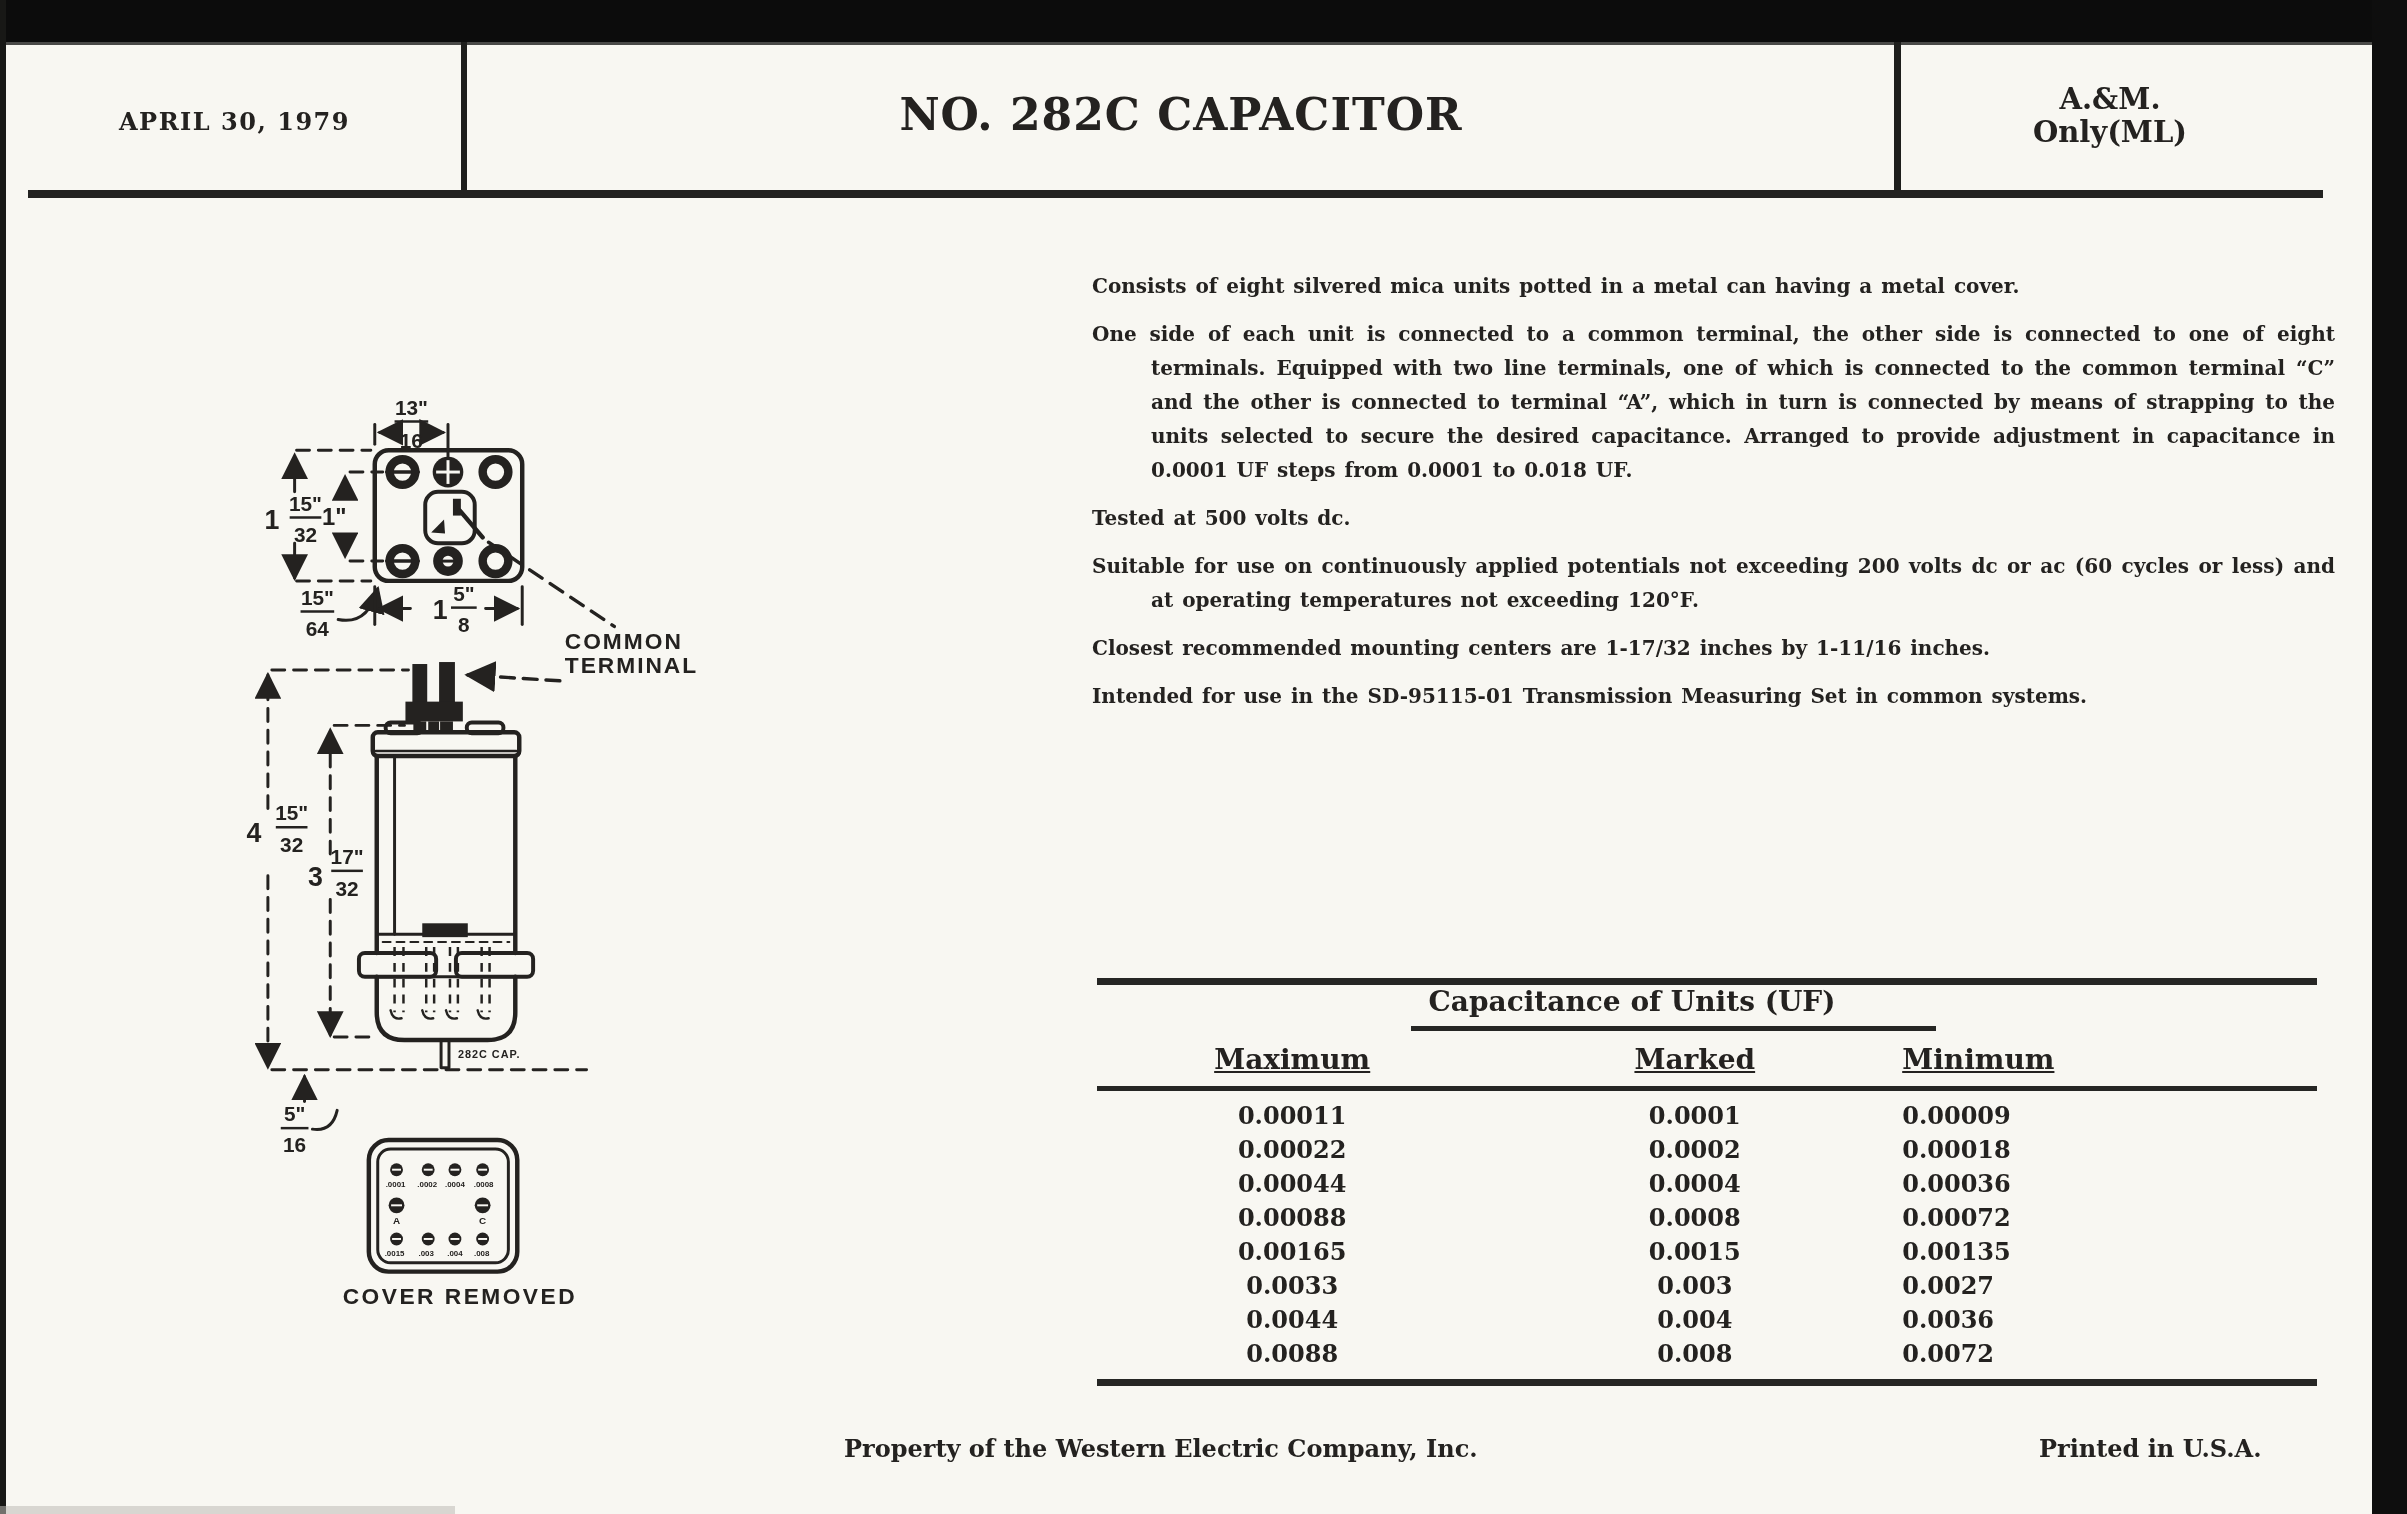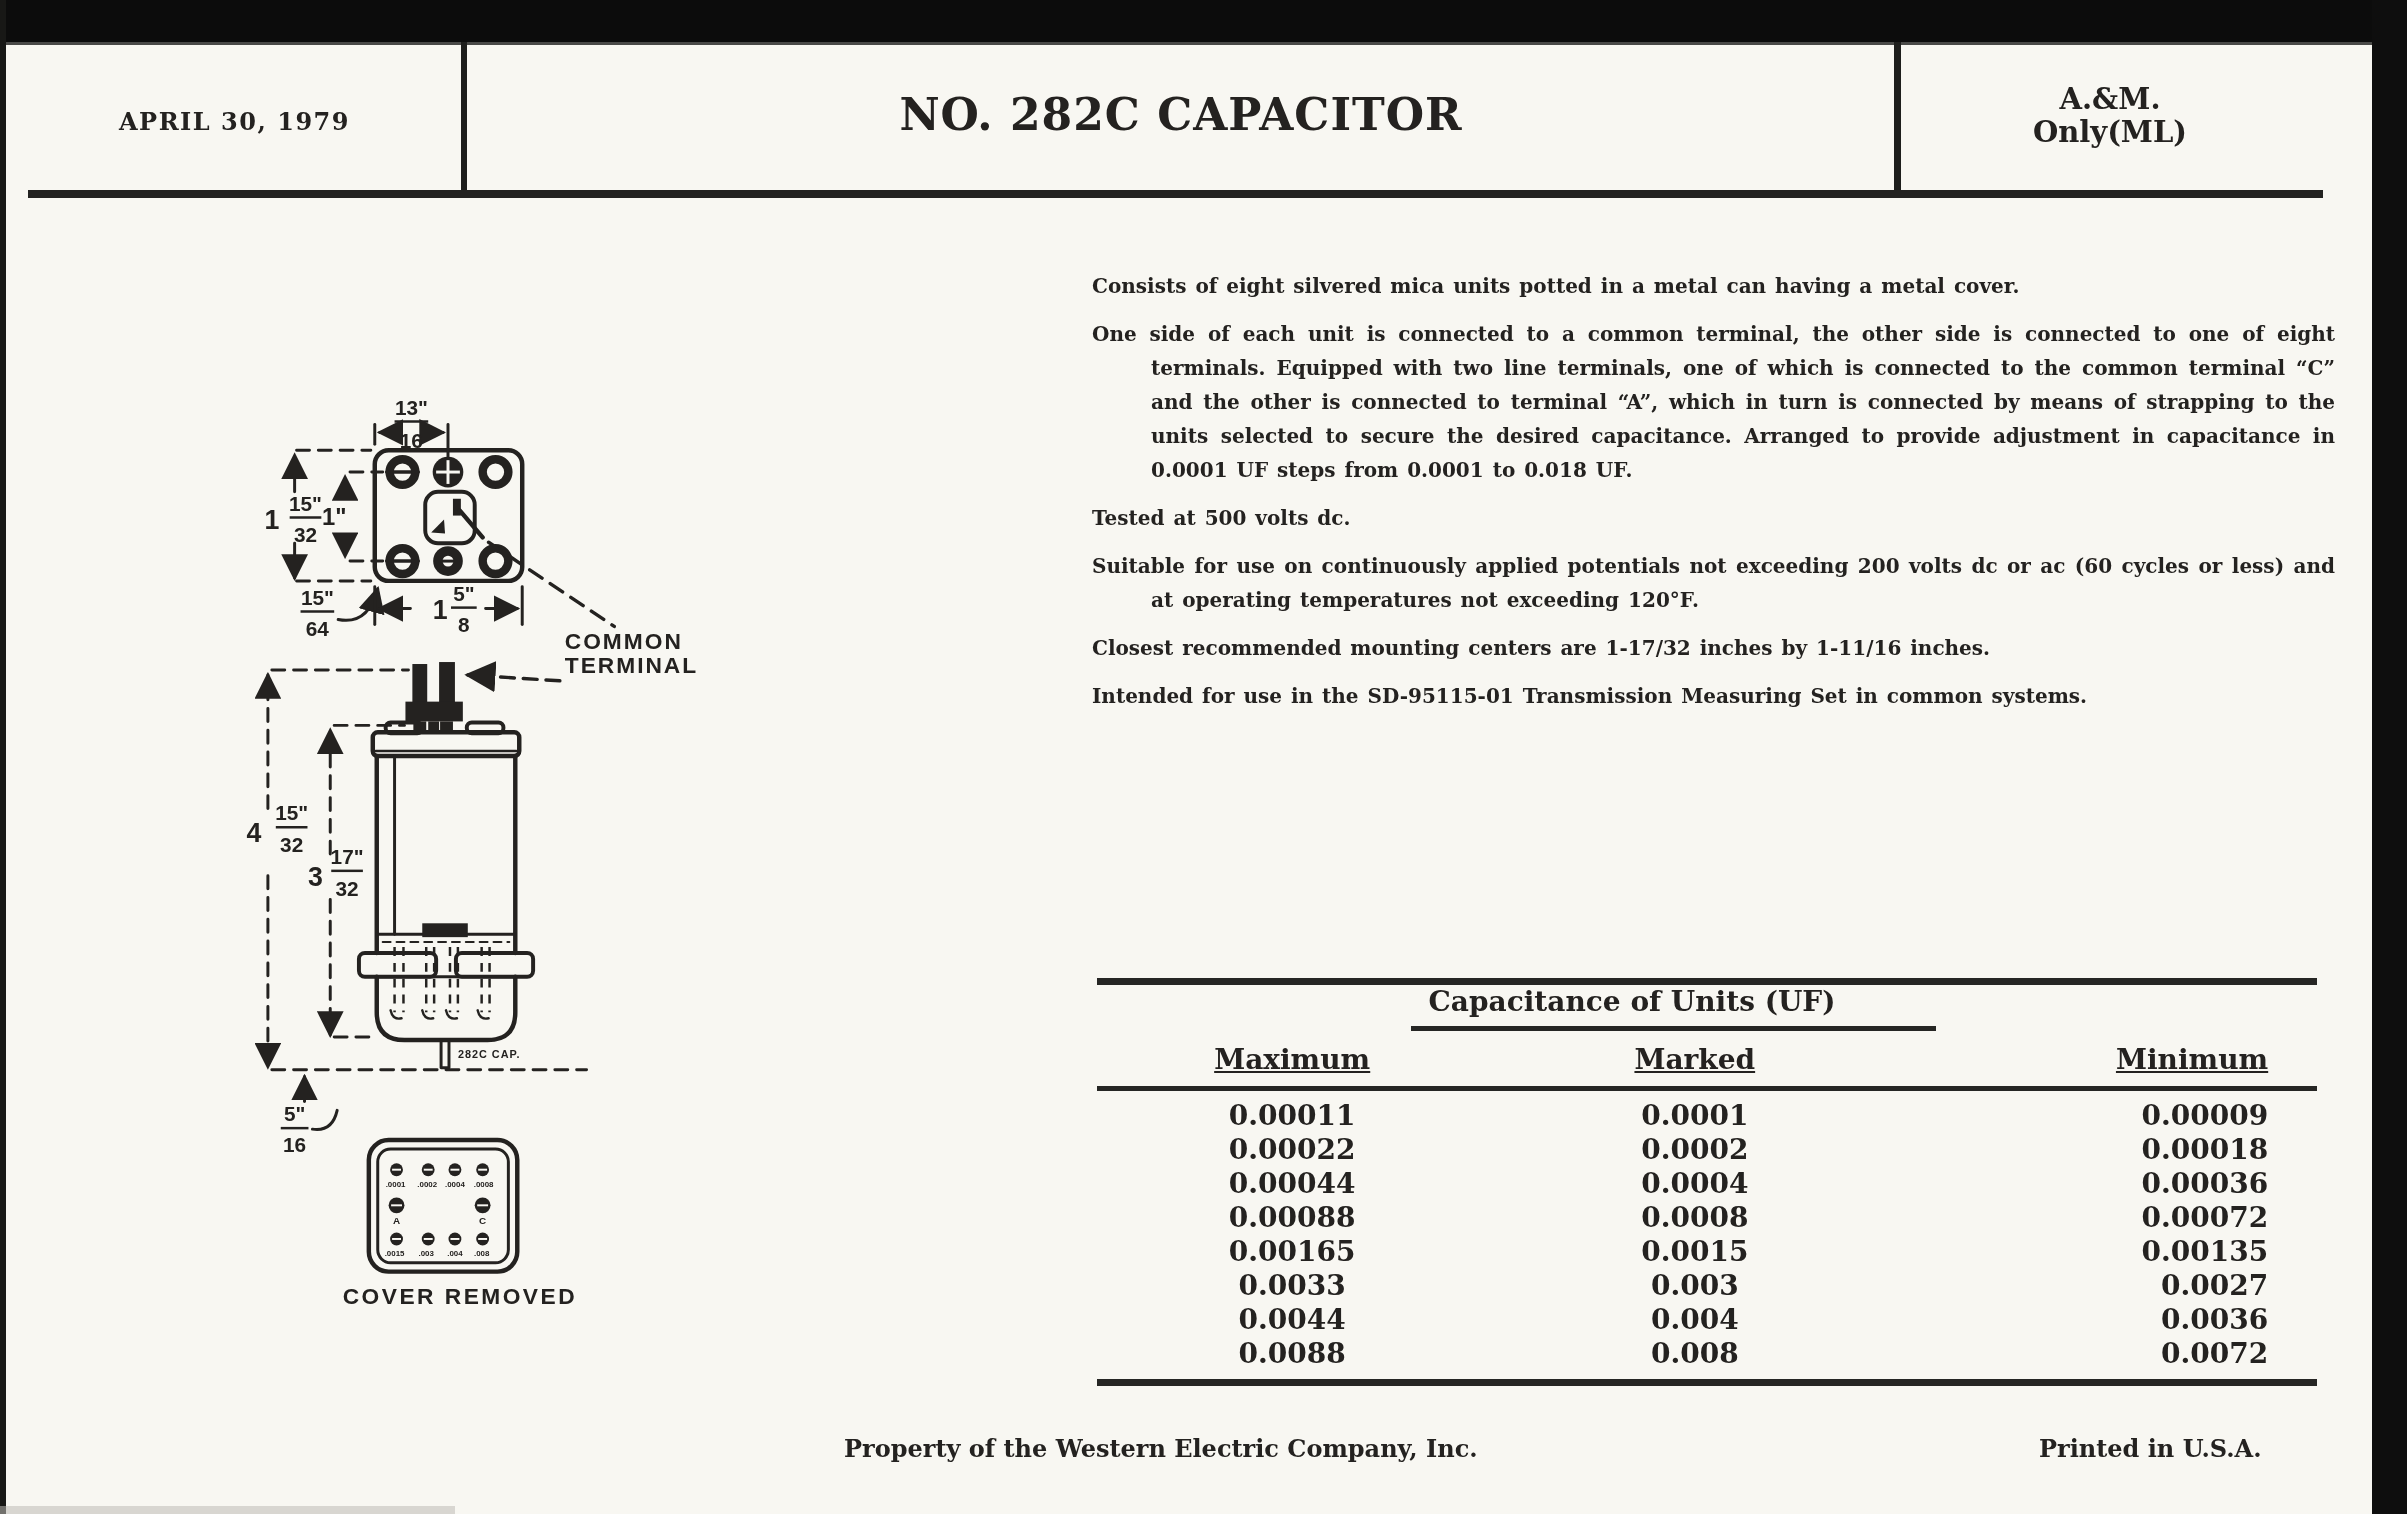--- a/index.html
+++ b/index.html
@@ -23,24 +23,24 @@
             text-align:justify;word-spacing:2px;}
   .text-col p{margin:0 0 14px 0;padding-left:59px;text-indent:-59px;}
   
   .cap-table{left:1097px;top:978px;width:1220px;font-weight:700;}
   .rule-a{height:7px;background:#262624;}
   .rule-b{height:5px;background:#262624;margin-top:10px;}
   .rule-c{height:7px;background:#262624;margin-top:8px;}
   .t-caption{margin-top:2px;text-align:center;font-size:28px;line-height:30px;transform:translateX(-75px);}
   .t-underline{width:525px;height:5px;background:#262624;margin:9px auto 0;transform:translateX(-34px);}
   .t-cols{display:flex;margin-top:12px;font-size:28px;text-decoration:underline;}
-  .t-row{display:flex;font-size:28px;line-height:34px;}
+  .t-row{display:flex;font-size:24px;line-height:34px;}
   .c1{width:32%;text-align:center;}
   .c2{width:34%;text-align:center;}
-  .c3{width:30%;text-align:right;}
+  .c3{width:30%;text-align:left;}
   .c4{width:4%;}
   .t-rows{margin-top:8px;}
   
   .f-left{left:844px;top:1434px;font-weight:700;font-size:24px;white-space:nowrap;}
   .f-right{left:2039px;top:1434px;font-weight:700;font-size:24px;white-space:nowrap;}
   
   .diag{left:238px;top:381px;}
   .dln{stroke:#242220;stroke-width:3;fill:none;stroke-linecap:round;}
   .dsh{stroke-dasharray:13 9;}
   .obj{stroke:#242220;stroke-width:4.5;fill:none;stroke-linejoin:round;stroke-linecap:round;}

